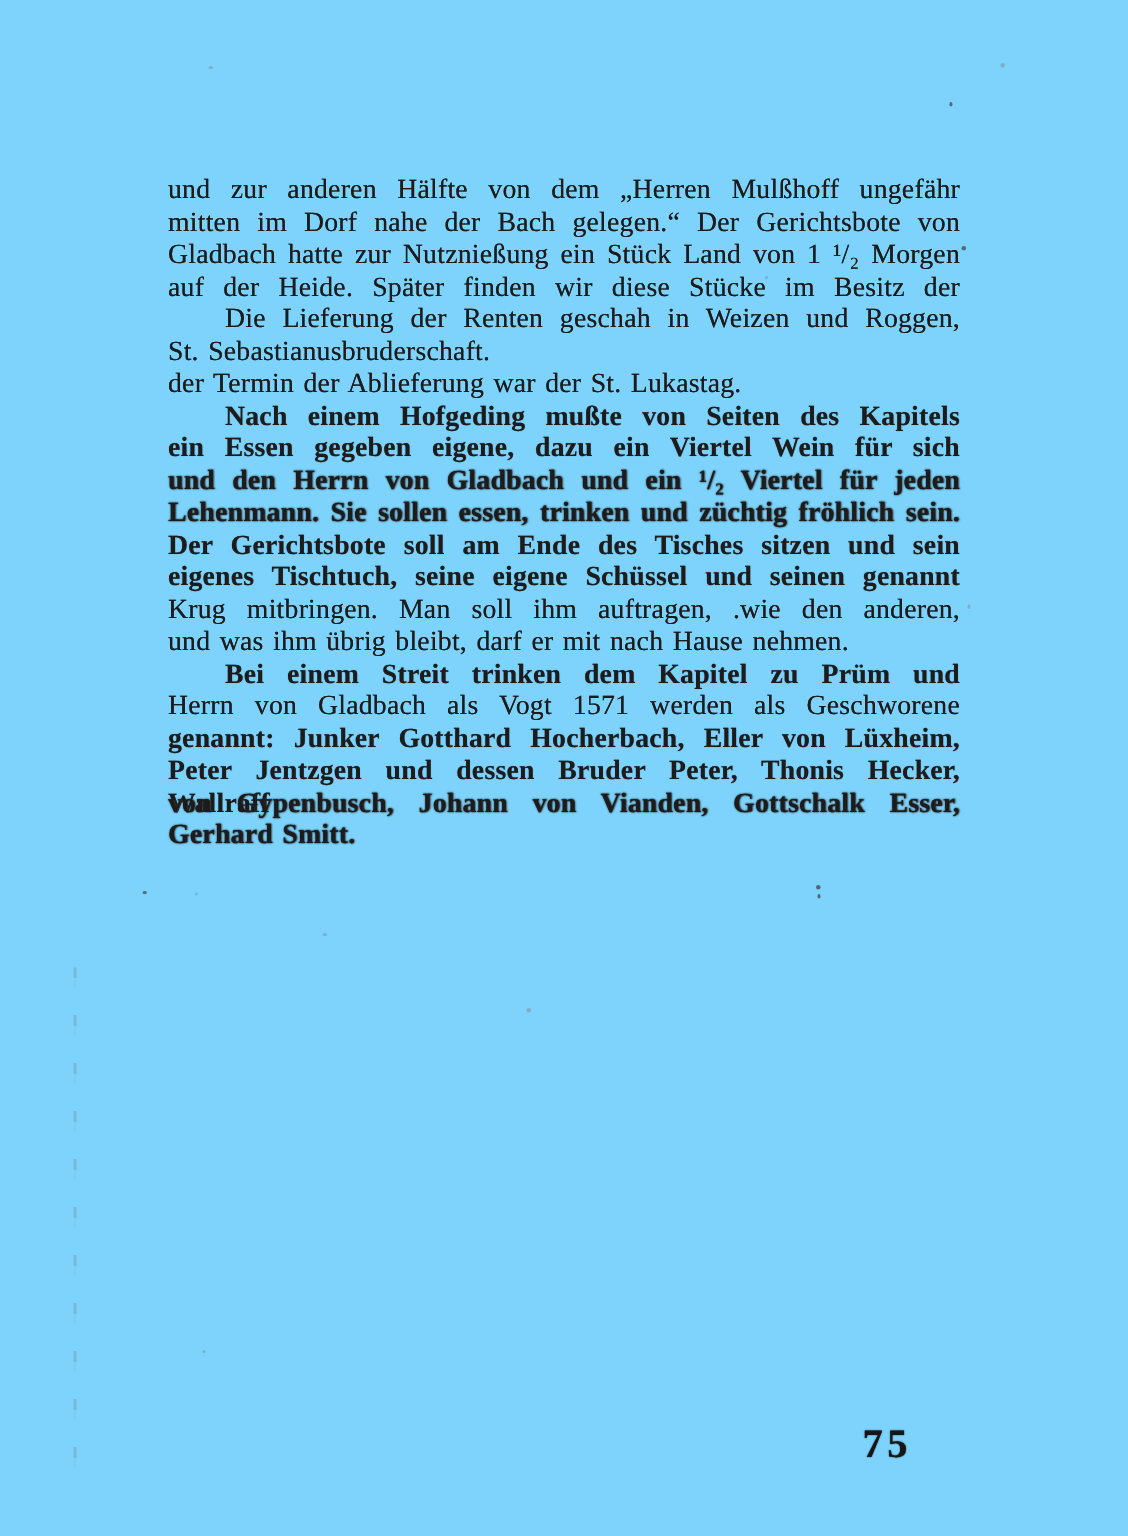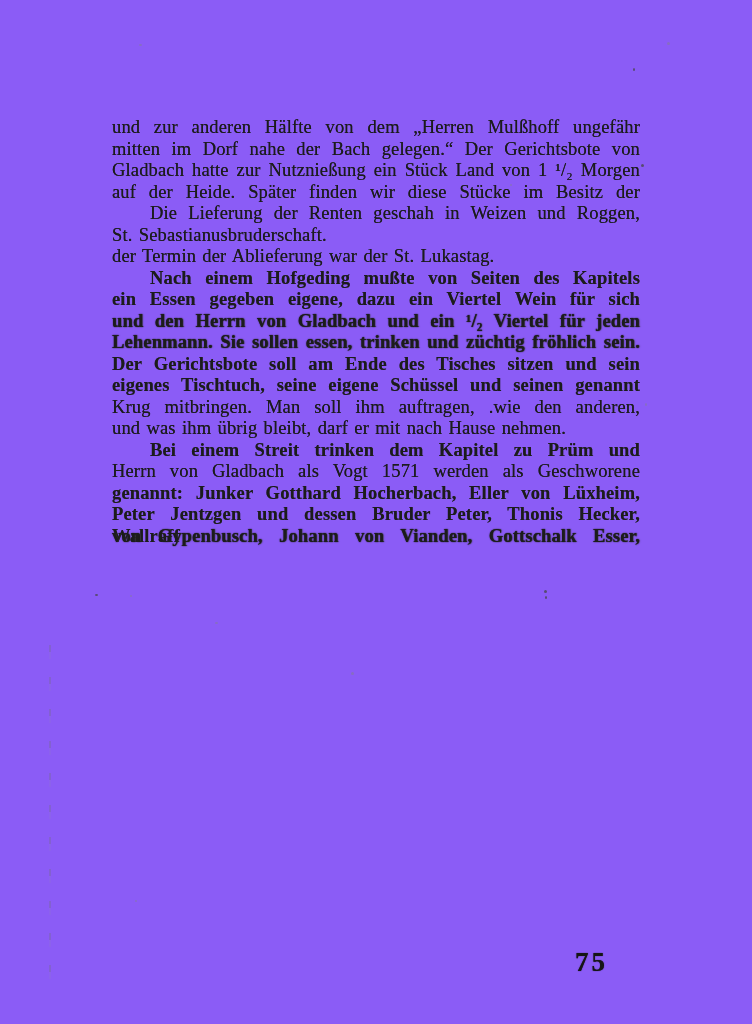--- a/index.html
+++ b/index.html
@@ -4,21 +4,21 @@
 <style>
   html, body { margin: 0; padding: 0; }
   body {
     width: 752px; height: 1024px;
     background: #ffffff;
     font-family: "Liberation Serif", serif;
   }
   .page {
     position: relative;
     width: 752px; height: 1024px;
-    background: #8b5cf6;
+    background: #7dd3fc;
     overflow: hidden;
     color: #1c1c1c;
   }
   .textblock {
     position: absolute;
     left: 112px; top: 117px; width: 528px;
   }
   .line {
     font-size: 18.5px;
     line-height: 21.5px;
@@ -81,20 +81,21 @@
       <div class="line ink-heavy">Lehenmann. Sie sollen essen, trinken und züchtig fröhlich sein.</div>
       <div class="line ink-medium">Der Gerichtsbote soll am Ende des Tisches sitzen und sein</div>
       <div class="line ink-medium">eigenes Tischtuch, seine eigene Schüssel und seinen genannt</div>
       <div class="line ink-normal">Krug mitbringen. Man soll ihm auftragen, .wie den anderen,</div>
       <div class="line ink-normal nojust">und was ihm übrig bleibt, darf er mit nach Hause nehmen.</div>
       <div class="line ink-medium indent">Bei einem Streit trinken dem Kapitel zu Prüm und</div>
       <div class="line ink-normal">Herrn von Gladbach als Vogt 1571 werden als Geschworene</div>
       <div class="line ink-medium">genannt: Junker Gotthard Hocherbach, Eller von Lüxheim,</div>
       <div class="line ink-medium">Peter Jentzgen und dessen Bruder Peter, Thonis Hecker, Wallraff</div>
       <div class="line ink-heavy">von Gypenbusch, Johann von Vianden, Gottschalk Esser,</div>
+      <div class="line ink-heavy nojust">Gerhard Smitt.</div>
     </div>
 
   <div class="pageno">75</div>
 
   <div class="dotline"></div>
   <div class="speck light" style="left:139px; top:44px;  width:3px; height:2px;"></div>
   <div class="speck light" style="left:667px; top:42px;  width:3px; height:3px;"></div>
   <div class="speck" style="left:633px; top:68px;  width:2px; height:3px;"></div>
   <div class="speck" style="left:641px; top:164px; width:3px; height:3px;"></div>
   <div class="speck light" style="left:510px; top:184px; width:2px; height:2px;"></div>

